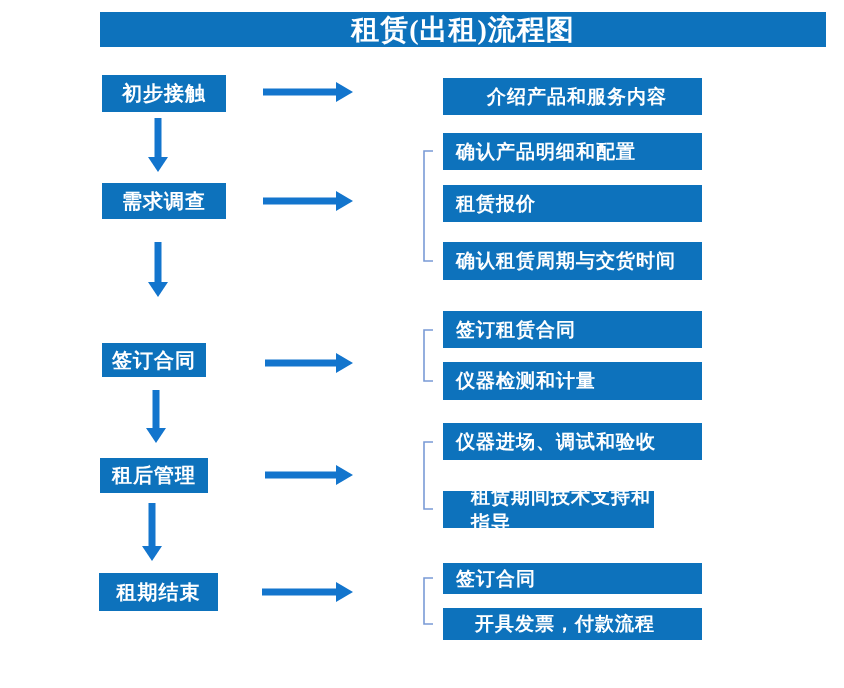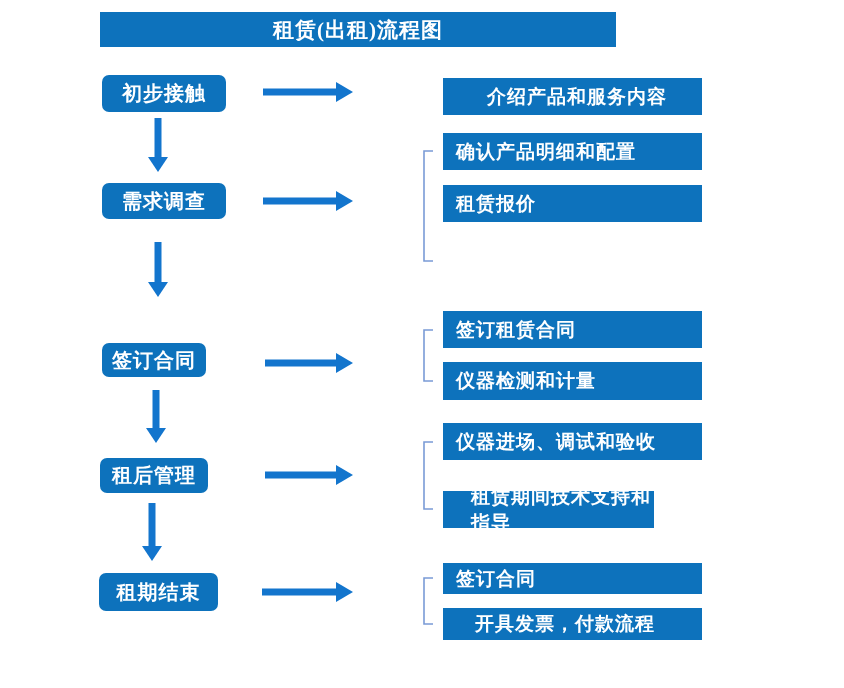--- a/index.html
+++ b/index.html
@@ -13,30 +13,30 @@
     width:844px;height:688px;
     font-family:"Liberation Serif","DejaVu Serif",serif;
   }
   .canvas{
     position:relative;width:844px;height:688px;background:#ffffff;overflow:hidden;
   }
   .connectors{
     position:absolute;left:0;top:0;width:844px;height:688px;
   }
   .titlebar{
-    position:absolute;left:100px;top:12px;width:516px;height:35px;
+    position:absolute;left:100px;top:12px;width:726px;height:35px;
     background:var(--box-color);color:var(--text-color);
     display:flex;align-items:center;justify-content:center;
-    font-size:21px;font-weight:bold;letter-spacing:1px;
+    font-size:28px;font-weight:bold;letter-spacing:1px;
   }
   .box{
     position:absolute;background:var(--box-color);color:var(--text-color);
     font-weight:bold;display:flex;align-items:center;box-sizing:border-box;
   }
-  .step{justify-content:center;font-size:20px;letter-spacing:1px;border-radius:7px;}
+  .step{justify-content:center;font-size:20px;letter-spacing:1px;}
   .out{justify-content:flex-start;padding-left:13px;font-size:19px;letter-spacing:1px;}
   .arrow-line{stroke:var(--arrow-color);stroke-width:7;}
   .arrow-head{fill:var(--arrow-color);}
   .bracket{stroke:var(--bracket-color);stroke-width:1.6;fill:none;}
 </style>
 </head>
 <body>
 
 <div class="canvas">
 
@@ -91,20 +91,21 @@
   <div class="box step" style="left:102px;top:75px;width:124px;height:37px;">初步接触</div>
   <div class="box step" style="left:102px;top:183px;width:124px;height:36px;">需求调查</div>
   <div class="box step" style="left:102px;top:343px;width:104px;height:34px;">签订合同</div>
   <div class="box step" style="left:100px;top:458px;width:108px;height:35px;">租后管理</div>
   <div class="box step" style="left:99px;top:573px;width:119px;height:38px;">租期结束</div>
 
   <div class="box out" style="left:443px;top:78px;width:259px;height:37px;padding-left:44px;">介绍产品和服务内容</div>
 
   <div class="box out" style="left:443px;top:133px;width:259px;height:37px;">确认产品明细和配置</div>
   <div class="box out" style="left:443px;top:185px;width:259px;height:37px;">租赁报价</div>
+  <div class="box out" style="left:443px;top:242px;width:259px;height:38px;">确认租赁周期与交货时间</div>
 
   <div class="box out" style="left:443px;top:311px;width:259px;height:37px;">签订租赁合同</div>
   <div class="box out" style="left:443px;top:362px;width:259px;height:38px;font-family:Liberation Serif, serif;">仪器检测和计量</div>
 
   <div class="box out" style="left:443px;top:423px;width:259px;height:37px;">仪器进场、调试和验收</div>
   <div class="box out" style="left:443px;top:491px;width:211px;height:37px;padding-left:28px;">租赁期间技术支持和指导</div>
 
   <div class="box out" style="left:443px;top:563px;width:259px;height:31px;">签订合同</div>
   <div class="box out" style="left:443px;top:608px;width:259px;height:32px;padding-left:32px;">开具发票，付款流程</div>
 

